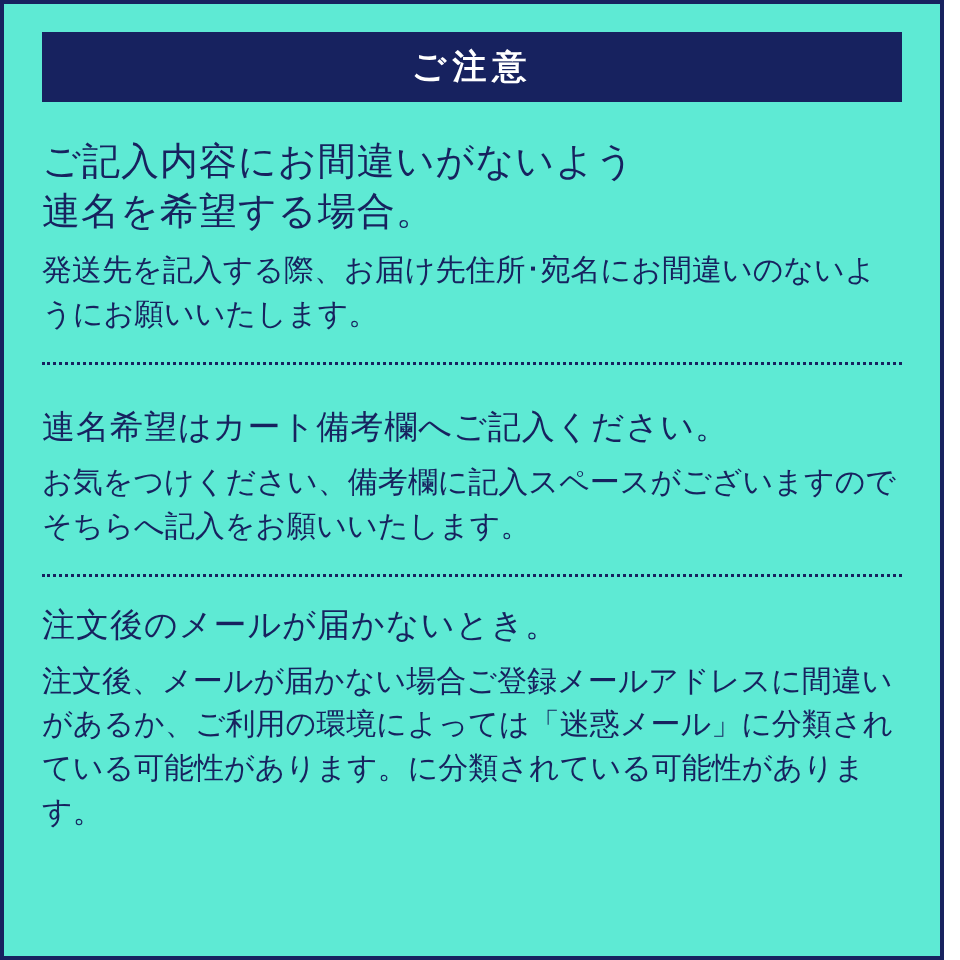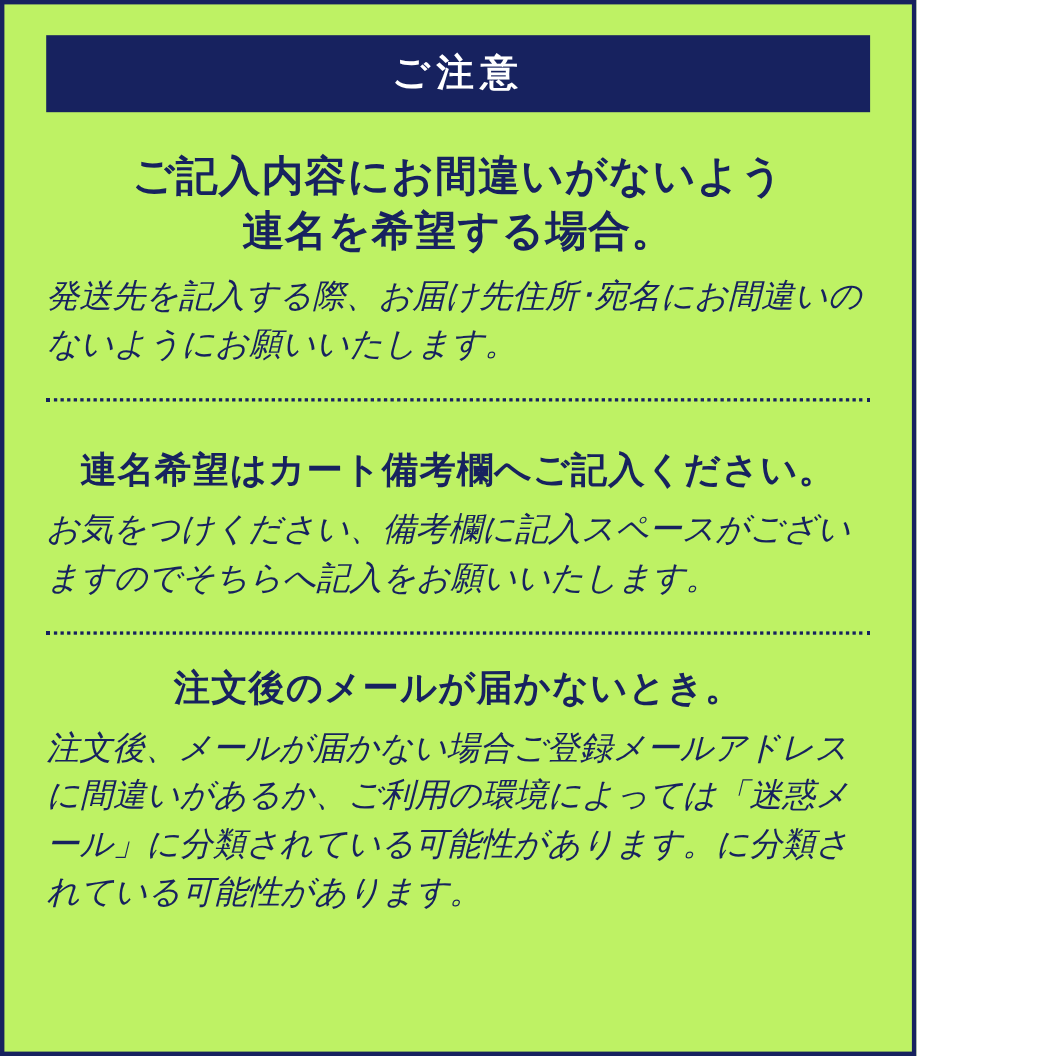--- a/index.html
+++ b/index.html
@@ -8,25 +8,25 @@
   }
   body {
     width: 960px;
     height: 960px;
     background: #ffffff;
     font-family: "Liberation Sans", "DejaVu Sans", sans-serif;
     overflow: hidden;
   }
   .page {
     position: relative;
-    width: 833px;
+    width: 944px;
     height: 960px;
     box-sizing: border-box;
     border: 4px solid #17225f;
-    background: #bef264;
+    background: #5eead4;
   }
   .inner {
     position: absolute;
     top: 0;
     left: 0;
     right: 0;
     bottom: 0;
     padding: 28px 38px 0 38px;
     box-sizing: border-box;
   }
@@ -39,43 +39,42 @@
     letter-spacing: 6px;
     line-height: 1.0;
     padding: 17px 0 19px 0;
     margin: 0 0 0 0;
   }
   .section {
     padding: 0;
   }
   .sec-title {
     color: #17225f;
-    font-weight: bold;
-    text-align: center;
+    font-weight: normal;
+    text-align: left;
     line-height: 1.32;
     letter-spacing: 1px;
   }
   .sec-title.big {
     font-size: 38px;
     margin-top: 34px;
     margin-bottom: 6px;
   }
   .sec-title.mid {
     font-size: 33px;
     margin-top: 26px;
     margin-bottom: 8px;
   }
   .sec-body {
     color: #17225f;
     font-size: 30px;
     line-height: 1.46;
     letter-spacing: 0px;
     margin: 12px 0 0 0;
     text-align: left;
-    font-style: italic;
   }
   .divider {
     height: 0;
     border-top: 3px dotted #17225f;
     margin: 26px 0 0 0;
   }
   .s2 { margin-top: 40px; }
   .s3 { }
 </style>
 </head>

